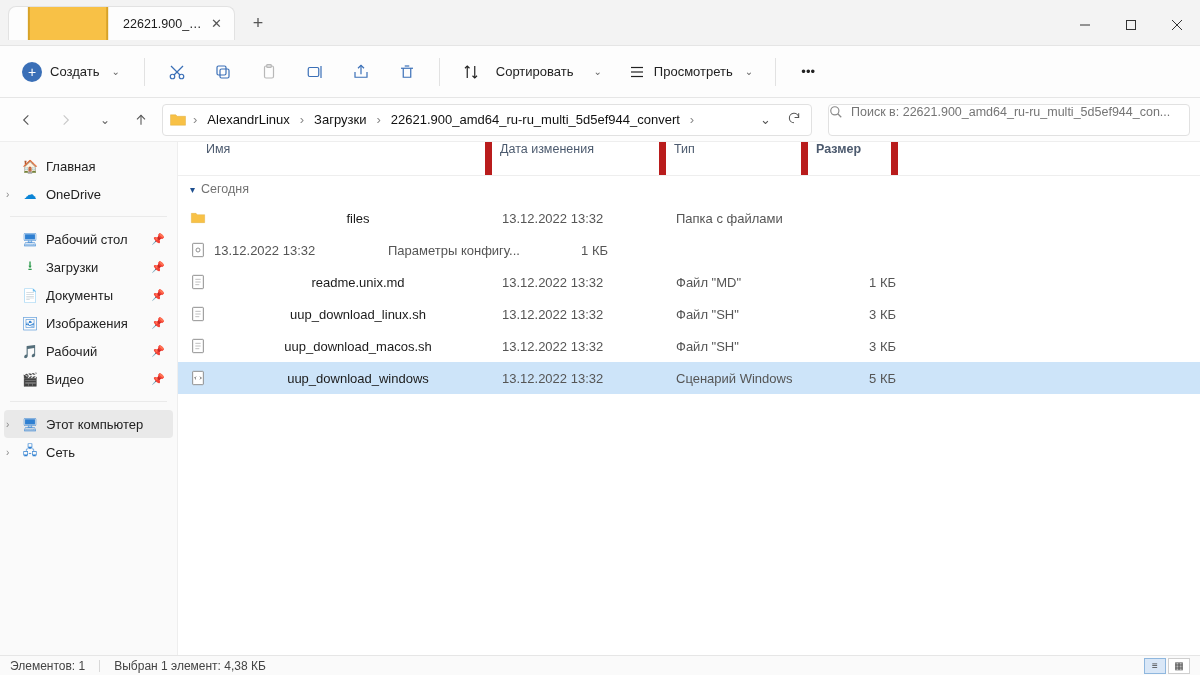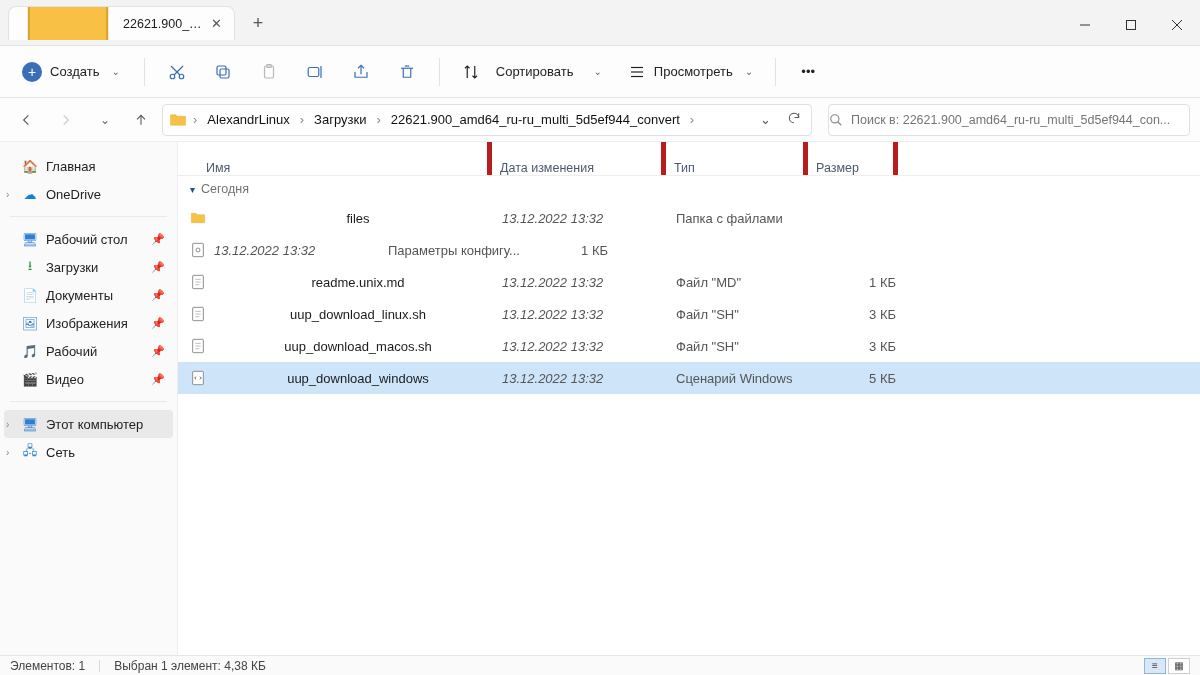--- a/index.html
+++ b/index.html
@@ -29,50 +29,50 @@
   .addrbar { height: 44px; background: #fdfdfd; display: flex; align-items: center; padding: 0 10px; gap: 4px; border-bottom: 1px solid #eee; }
   .nav-btn { width: 34px; height: 34px; display: flex; align-items: center; justify-content: center; color: #666; cursor: pointer; border-radius: 4px; }
   .nav-btn.disabled { color: #c7c7c7; cursor: default; }
   .nav-btn svg { width: 16px; height: 16px; }
   .crumbbox { flex: 1; height: 32px; border: 1px solid #e1e1e1; border-radius: 4px; background: #fff; display: flex; align-items: center; padding: 0 6px; gap: 4px; overflow: hidden; }
   .crumbbox .folder-ico { width: 18px; height: 18px; }
   .crumb { color: #111; padding: 2px 4px; border-radius: 3px; cursor: pointer; white-space: nowrap; }
   .crumb-sep { color: #888; padding: 0 2px; }
   .crumb-tail { margin-left: auto; display: flex; align-items: center; gap: 8px; color: #555; }
   .crumb-tail span { cursor: pointer; padding: 4px; }
-  .searchbox { width: 362px; height: 32px; border: 1px solid #e1e1e1; border-radius: 4px; background: #fff; display: flex; align-items: center; padding: 0 0; gap: 8px; color: #8a8a8a; margin-left: 12px; overflow: hidden; }
+  .searchbox { width: 362px; height: 32px; border: 1px solid #e1e1e1; border-radius: 4px; background: #fff; display: flex; align-items: flex-start; padding: 0 0; gap: 8px; color: #8a8a8a; margin-left: 12px; overflow: hidden; }
   .searchbox input { border: none; outline: none; flex: 1; font-size: 12.5px; background: transparent; color: #444; }
 
   
   .body { display: flex; height: calc(675px - 46px - 52px - 44px - 20px); background: #fff; }
 
   
   .sidebar { width: 178px; border-right: 1px solid #eee; background: #fafafa; padding: 10px 4px; overflow: hidden; }
   .side-item { display: flex; align-items: center; gap: 8px; padding: 6px 8px 6px 18px; border-radius: 4px; cursor: pointer; color: #222; position: relative; }
   .side-item .exp { position: absolute; left: 2px; font-size: 10px; color: #888; }
   .side-item.selected { background: #e9e9e9; }
   .side-item .pin { margin-left: auto; color: #9a9a9a; font-size: 11px; }
   .side-sep { height: 1px; background: #eaeaea; margin: 8px 6px; }
   .side-ico { width: 16px; height: 16px; display: flex; align-items: center; justify-content: center; }
 
   
   .filearea { flex: 1; display: flex; flex-direction: column; }
   .colheader { display: flex; border-bottom: 1px solid #eee; height: 34px; align-items: center; color: #4c5a6e; font-size: 12.5px; }
-  .colheader .col { padding: 0 8px; border-right: 5px solid #b91c1c; height: 100%; display: flex; align-items: flex-end; cursor: pointer; }
+  .colheader .col { padding: 0 8px; border-right: 7px solid #b91c1c; height: 100%; display: flex; align-items: flex-start; cursor: pointer; }
   .col-name { width: 314px; padding-left: 28px !important; }
   .col-date { width: 174px; }
   .col-type { width: 142px; }
-  .col-size { width: 90px; justify-content: flex-start; }
+  .col-size { width: 90px; justify-content: flex-start; font-weight: bold; }
   .group-head { padding: 6px 8px 6px 12px; color: #737373; font-size: 12.5px; display: flex; align-items: center; gap: 6px; }
   .group-head::before { content: "\25BE"; font-size: 10px; color: #1f4f8f; }
   .frow { display: flex; align-items: center; height: 32px; padding-left: 10px; cursor: default; }
   .frow.selected { background: #cde4f9; }
   .frow .fico { width: 20px; display: flex; justify-content: center; margin-right: 6px; }
   .frow .fname { width: 288px; white-space: nowrap; overflow: hidden; text-overflow: ellipsis; text-align: center; }
-  .frow .fdate { width: 174px; color: #555; font-style: italic; }
+  .frow .fdate { width: 174px; color: #555; }
   .frow .ftype { width: 142px; color: #555; white-space: nowrap; overflow: hidden; text-overflow: ellipsis; }
   .frow .fsize { width: 90px; color: #555; text-align: right; padding-right: 12px; }
 
   
   .status { height: 20px; border-top: 1px solid #e6e6e6; background: #fafafa; display: flex; align-items: center; font-size: 12px; color: #444; padding: 0 10px; gap: 14px; }
   .status .s-sep { width: 1px; height: 12px; background: #d8d8d8; }
   .status .view-toggles { margin-left: auto; display: flex; gap: 2px; }
   .vtog { width: 22px; height: 16px; border: 1px solid #cfcfcf; display: flex; align-items: center; justify-content: center; font-size: 10px; cursor: pointer; background: #fff; }
   .vtog.active { background: #d9e7f7; border-color: #8fb7de; }
 

